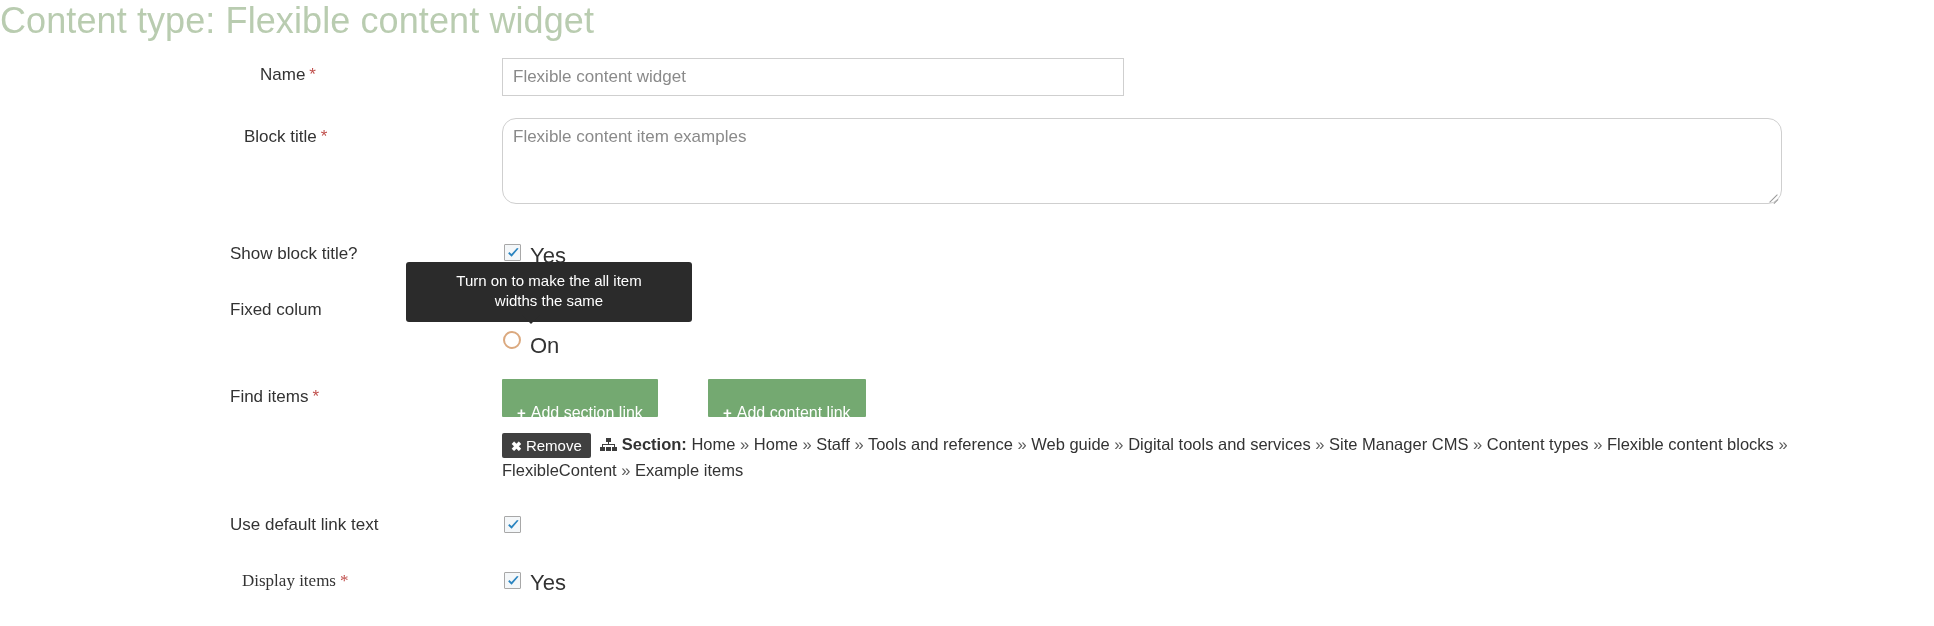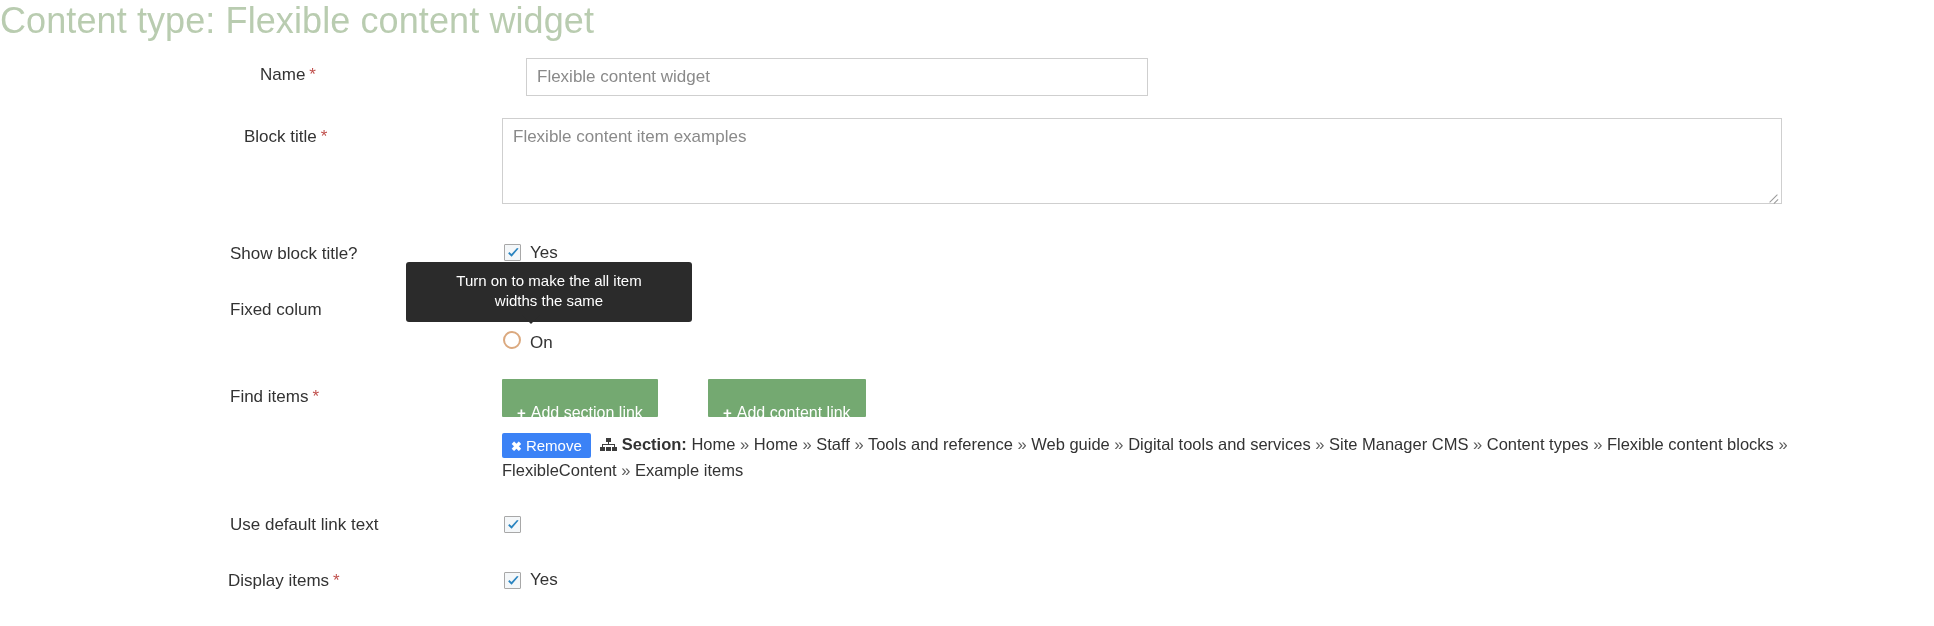--- a/index.html
+++ b/index.html
@@ -44,21 +44,20 @@
   .text-input {
     position: absolute;
     box-sizing: border-box;
     border: 1px solid #cfcfcf;
     background: #ffffff;
     font-family: "Liberation Sans", sans-serif;
     font-size: 17px;
     color: #8a8a8a;
     padding: 10px 10px;
     outline: none;
-    margin-left: 24px;
   }
   .text-area {
     position: absolute;
     box-sizing: border-box;
     border: 1px solid #cfcfcf;
     background: #ffffff;
     font-family: "Liberation Sans", sans-serif;
     font-size: 17px;
     color: #8a8a8a;
     padding: 7px 10px;
@@ -91,21 +90,21 @@
     width: 17px;
     height: 17px;
     box-sizing: border-box;
     border: 1px solid #a8a8a8;
     background: #f4f7f9;
     border-radius: 1px;
   }
   .cbox svg { position: absolute; left: 1px; top: 1px; }
   .cbox-text {
     position: absolute;
-    font-size: 17px;
+    font-size: 22px;
     color: #333;
     white-space: nowrap;
   }
 
   
   .radio-circle {
     position: absolute;
     width: 18px;
     height: 18px;
     box-sizing: border-box;
@@ -134,21 +133,21 @@
     font-weight: bold;
     font-size: 15px;
     margin-right: 5px;
   }
 
   
   .btn-remove {
     display: inline-block;
     vertical-align: middle;
     box-sizing: border-box;
-    background: #3b82f6;
+    background: #404040;
     color: #ffffff;
     border: none;
     font-family: "Liberation Sans", sans-serif;
     font-size: 15px;
     height: 25px;
     line-height: 25px;
     padding: 0 9px;
     white-space: nowrap;
     cursor: pointer;
     border-radius: 2px;
@@ -212,21 +211,21 @@
 <div class="page-title">Content type: Flexible content widget</div>
 
 <div class="label" style="left:260px; top:65px; width:200px;">
   <span>Name</span><span class="req">*</span>
 </div>
 <input class="text-input" type="text" style="left: 502px; top: 58px; width: 622px; height: 38px;" value="Flexible content widget">
 
 <div class="label" style="left:244px; top:127px; width:200px;">
   <span>Block title</span><span class="req">*</span>
 </div>
-<textarea class="text-area" style="left: 502px; top: 118px; width: 1280px; height: 86px;">Flexible content item examples</textarea>
+<textarea class="text-area" style="left: 502px; top: 118px; width: 1280px; height: 86px; border-radius: 14px;">Flexible content item examples</textarea>
 <div class="resize-grip" style="left:1767px; top:190px;"></div>
 
 <div class="label" style="left:230px; top:244px; width:232px;">
   <span>Show block title?</span>
 </div>
 <div class="cbox" style="left:504px; top:244px;">
   <svg width="15" height="15" viewBox="0 0 15 15">
     <path d="M2.2 7.4 L5.6 10.8 L12.6 2.6 L11.0 2.0 L5.5 8.1 L3.3 6.0 Z" fill="#2a84c0"></path>
   </svg>
 </div>
@@ -271,21 +270,21 @@
 
 <div class="label" style="left:230px; top:515px; width:232px;">
   <span>Use default link text</span>
 </div>
 <div class="cbox" style="left:504px; top:516px;">
   <svg width="15" height="15" viewBox="0 0 15 15">
     <path d="M2.2 7.4 L5.6 10.8 L12.6 2.6 L11.0 2.0 L5.5 8.1 L3.3 6.0 Z" fill="#2a84c0"></path>
   </svg>
 </div>
 
-<div class="label" style="left:228px; top:571px; width:232px;">
+<div class="label" style="left:242px; top:571px; width:232px;font-family:Liberation Serif, serif;">
   <span>Display items</span><span class="req">*</span>
 </div>
 <div class="cbox" style="left:504px; top:572px;">
   <svg width="15" height="15" viewBox="0 0 15 15">
     <path d="M2.2 7.4 L5.6 10.8 L12.6 2.6 L11.0 2.0 L5.5 8.1 L3.3 6.0 Z" fill="#2a84c0"></path>
   </svg>
 </div>
 <div class="cbox-text" style="left:530px; top:570px;">Yes</div>
 
 </body></html>

